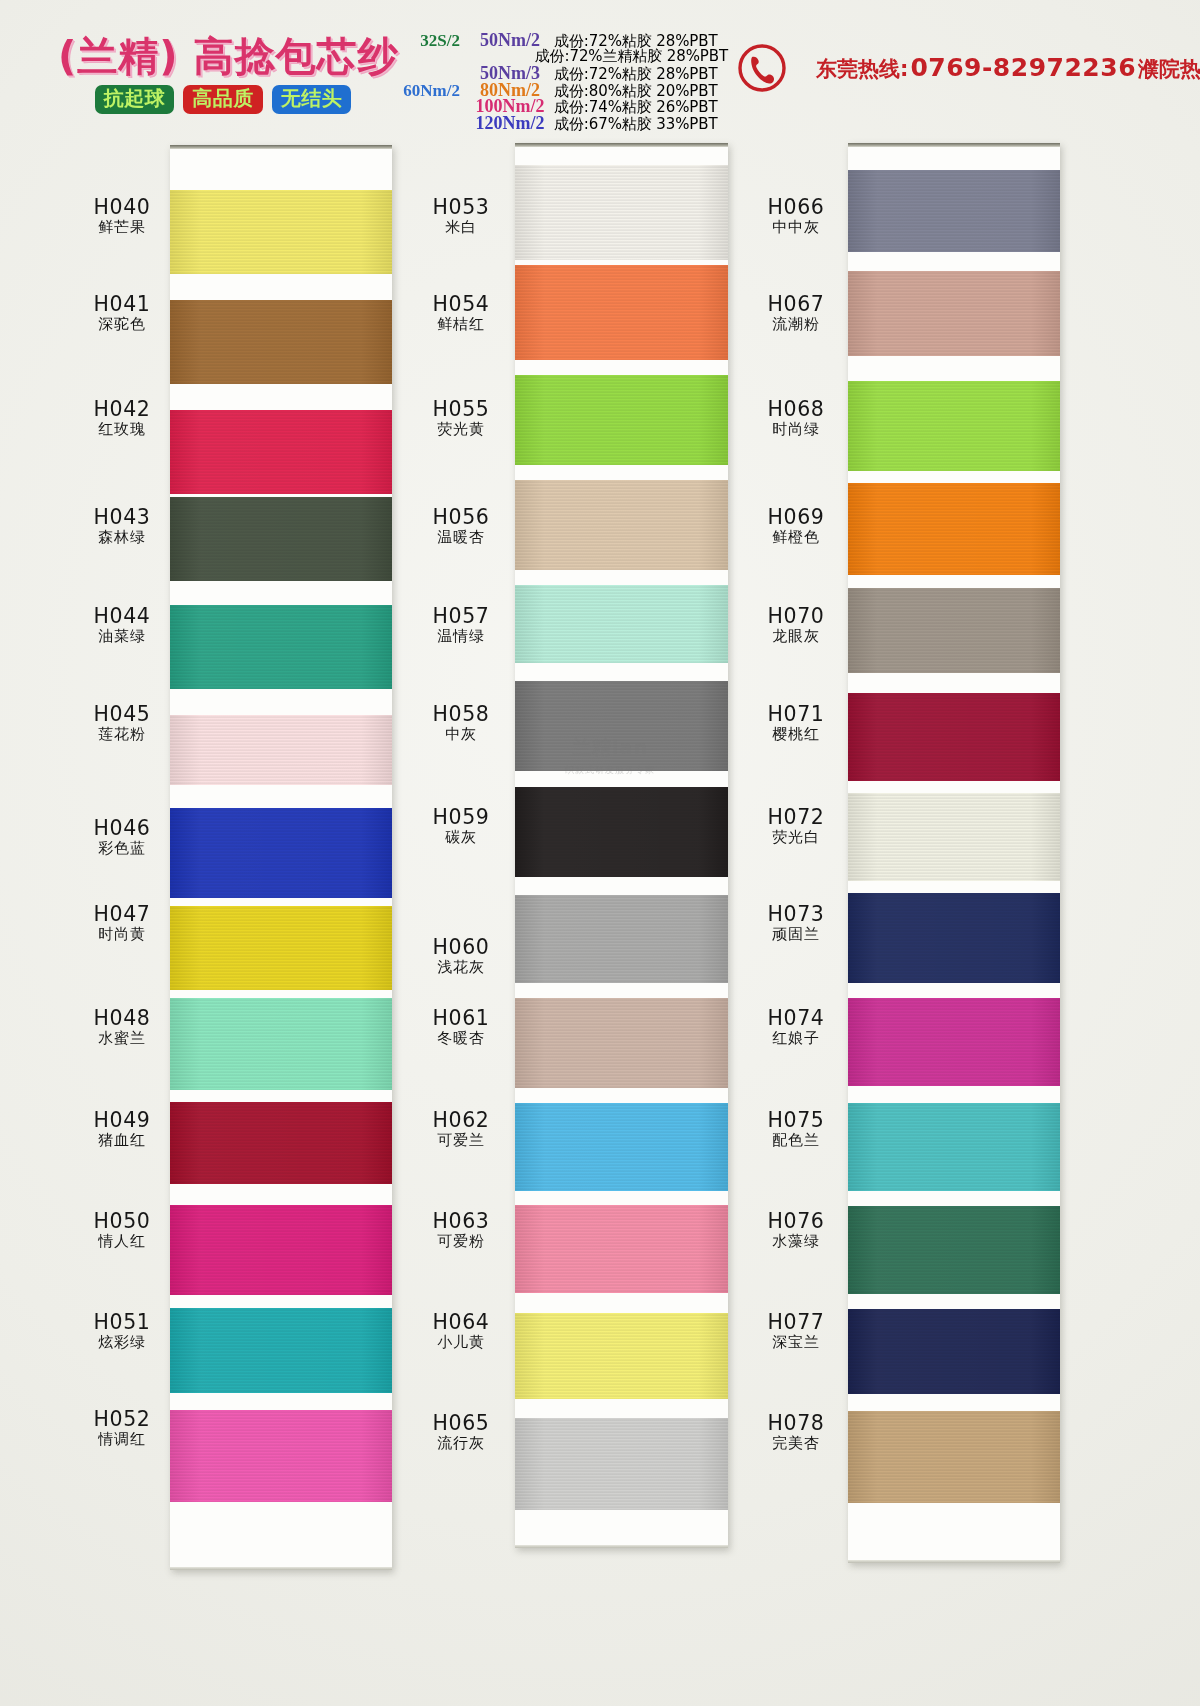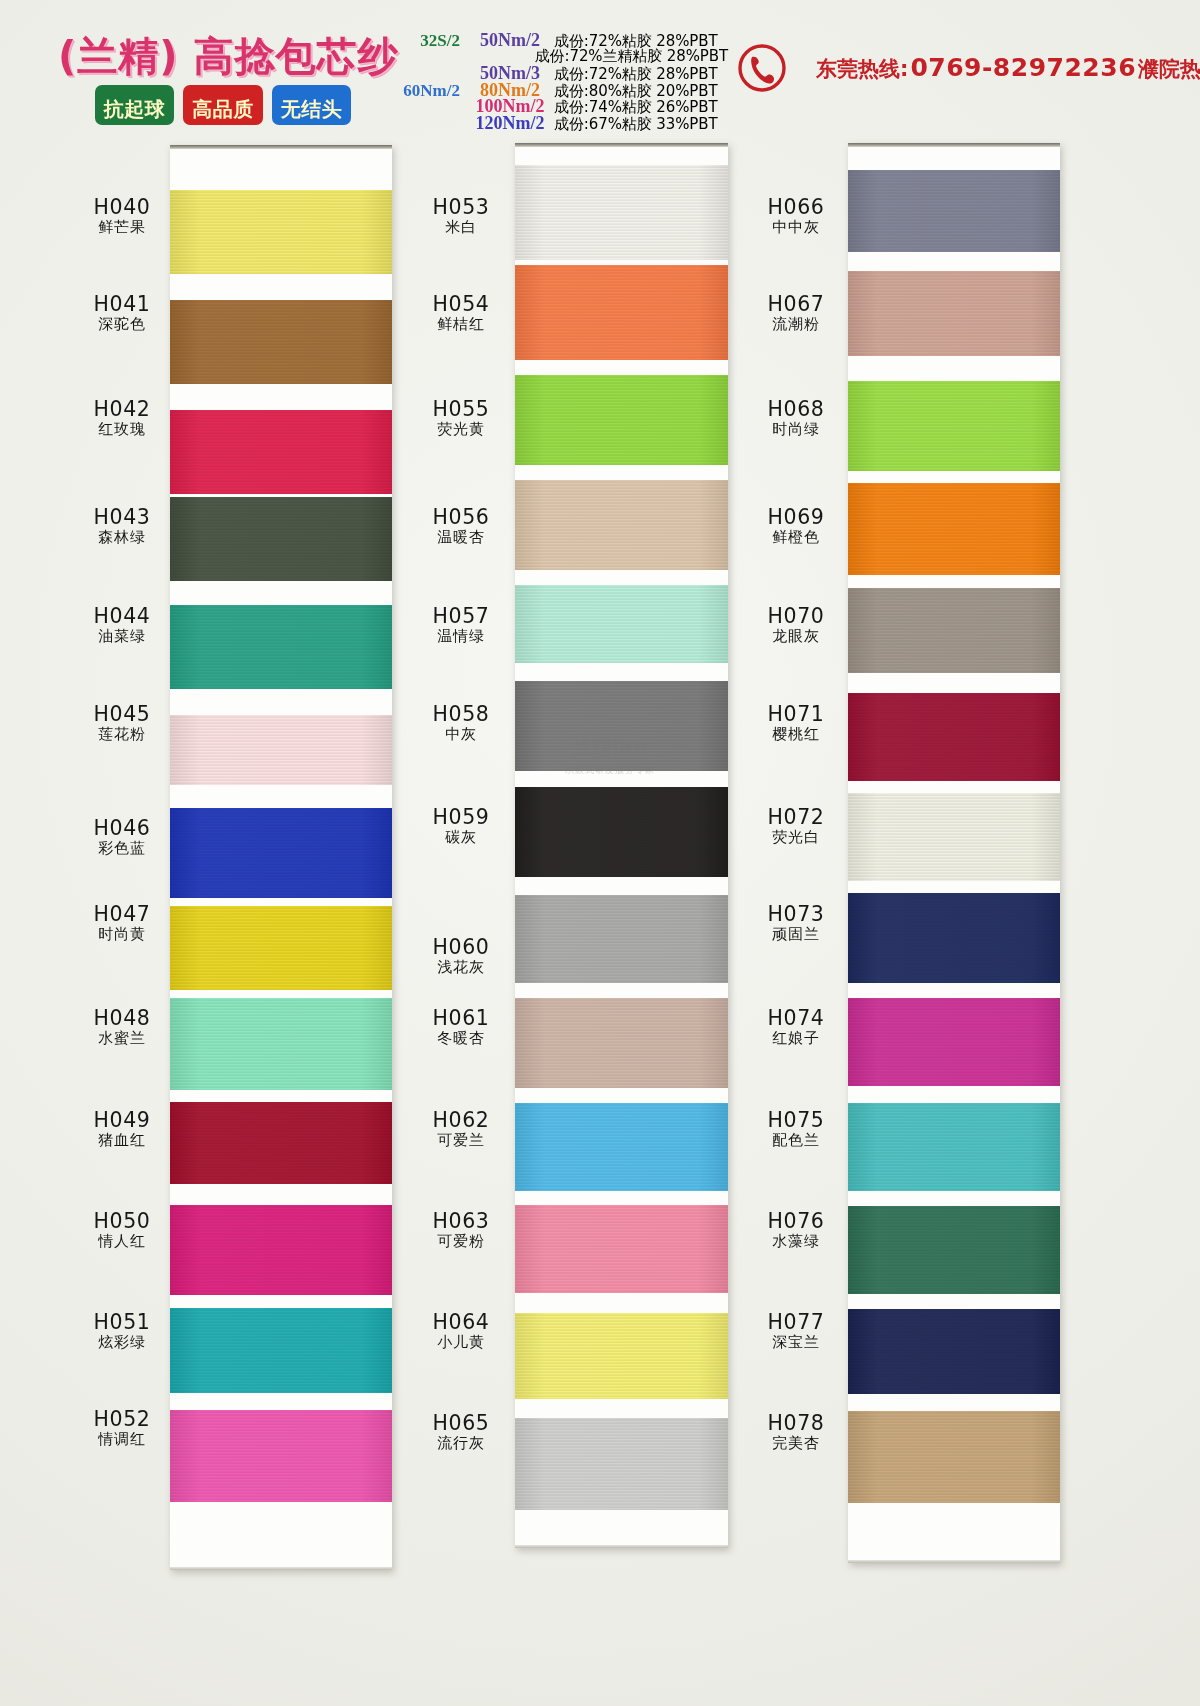--- a/index.html
+++ b/index.html
@@ -50,22 +50,22 @@
       2px 2px 0 #eda8c2;
   }
   .brand-tags {
     margin-top: 9px;
     display: flex;
     gap: 9px;
     justify-content: center;
   }
   .tag {
     border-radius: 7px;
-    padding: 14px 9px 4px 9px;
-    color: #fef9c3;
+    padding: 3px 9px 4px 9px;
+    color: #bef264;
     font-family: "DejaVu Sans", sans-serif;
     font-size: 20px;
     font-weight: bold;
     line-height: 1.08;
     letter-spacing: 0.5px;
     white-space: nowrap;
   }
   .tag-1 { background: #1d7a3c; }
   .tag-2 { background: #cf2222; }
   .tag-3 { background: #1f6fd0; }

